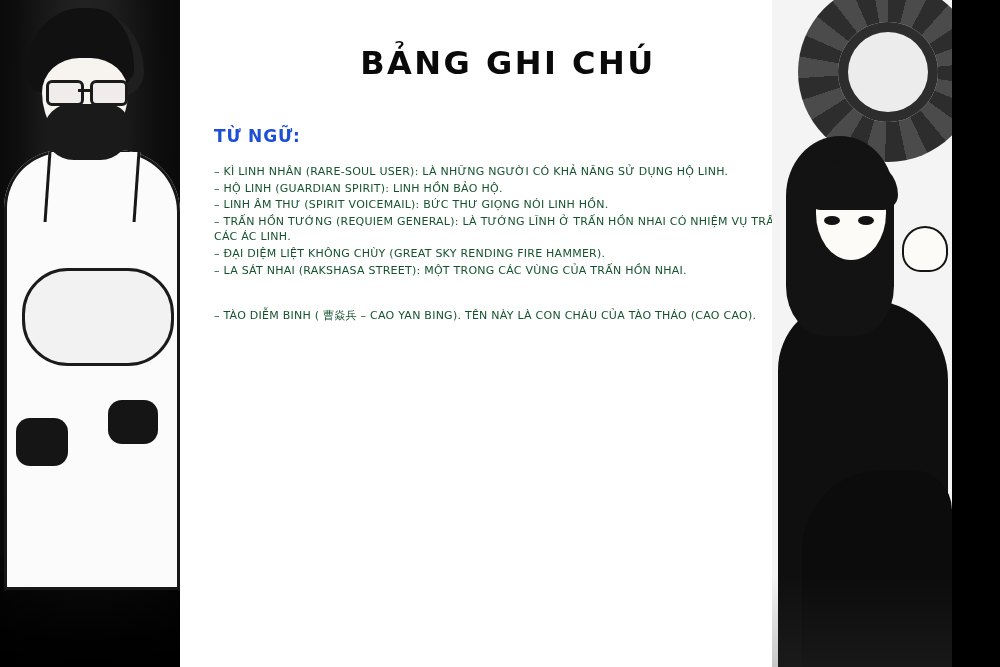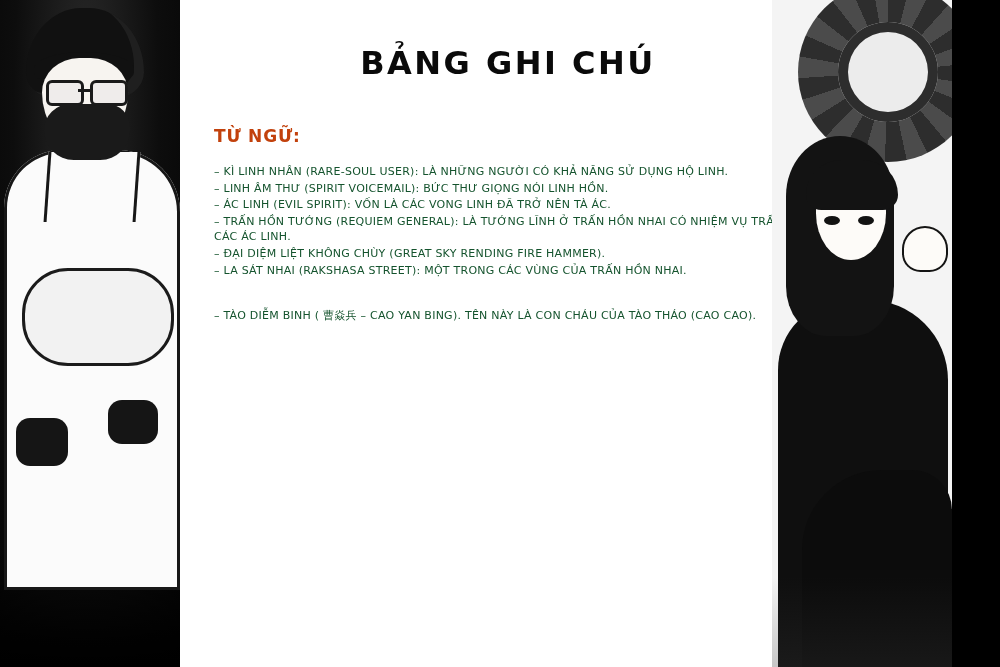--- a/index.html
+++ b/index.html
@@ -242,21 +242,21 @@
     font-weight: 700;
     letter-spacing: 2.5px;
     color: #0a0a0a;
     margin-top: 44px;
     margin-bottom: 0;
   }
   .section-heading {
     font-size: 17px;
     font-weight: 700;
     letter-spacing: 0.8px;
-    color: #c2410c;
+    color: #1d4ed8;
     margin: 0;
   }
   .heading-terms { margin-top: 44px; }
   .heading-names { margin-top: 30px; }
 
   .entry-list {
     list-style: none;
     margin: 18px 0 0 0;
     padding: 0;
   }
@@ -306,22 +306,22 @@
 
   <div class="center">
     <div class="content-inner">
 
       <h1 class="doc-title">BẢNG GHI CHÚ</h1>
 
       <h2 class="section-heading heading-terms">TỪ NGỮ:</h2>
 
       <ul class="entry-list">
         <li>– KÌ LINH NHÂN (RARE-SOUL USER): LÀ NHỮNG NGƯỜI CÓ KHẢ NĂNG SỬ DỤNG HỘ LINH.</li>
+        <li>– HỘ LINH (GUARDIAN SPIRIT): LINH HỒN BẢO HỘ.</li>
         <li>– LINH ÂM THƯ (SPIRIT VOICEMAIL): BỨC THƯ GIỌNG NÓI LINH HỒN.</li>
-        <li>– ÁC LINH (EVIL SPIRIT): VỐN LÀ CÁC VONG LINH ĐÃ TRỞ NÊN TÀ ÁC.</li>
         <li>– TRẤN HỒN TƯỚNG (REQUIEM GENERAL): LÀ TƯỚNG LĨNH Ở TRẤN HỒN NHAI CÓ NHIỆM VỤ TRẤN ÁP CÁC ÁC LINH.</li>
         <li>– ĐẠI DIỆM LIỆT KHÔNG CHÙY (GREAT SKY RENDING FIRE HAMMER).</li>
         <li>– LA SÁT NHAI (RAKSHASA STREET): MỘT TRONG CÁC VÙNG CỦA TRẤN HỒN NHAI.</li>
       </ul>
 
 
       <ul class="entry-list names-list">
         <li>– TÀO DIỄM BINH ( 曹焱兵 – CAO YAN BING). TÊN NÀY LÀ CON CHÁU CỦA TÀO THÁO (CAO CAO).</li>
       </ul>
 

